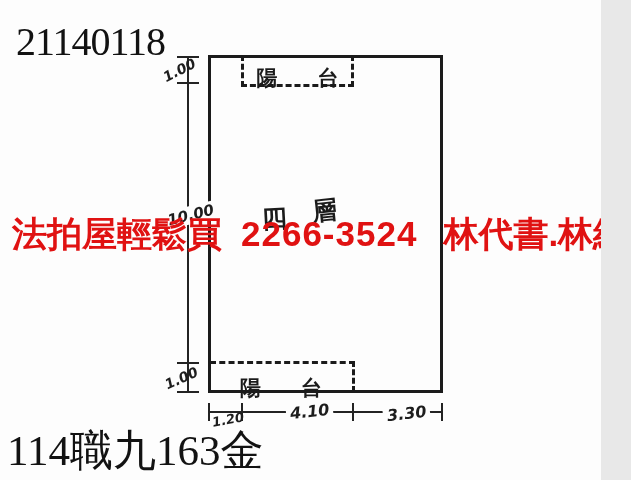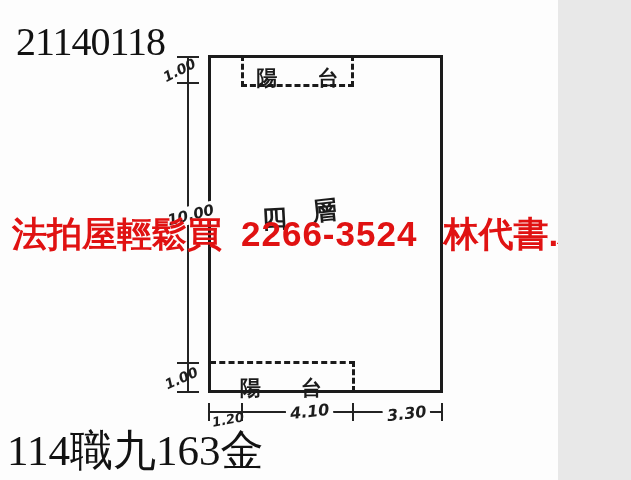--- a/index.html
+++ b/index.html
@@ -1,19 +1,19 @@
 <!DOCTYPE html>
 <html><head>
 <meta charset="utf-8">
 <style>
   * { margin: 0; padding: 0; box-sizing: border-box; }
   html, body { background: #e8e8e8; }
   .canvas {
     position: relative;
-    width: 558px; height: 480px;
+    width: 601px; height: 480px;
     background: #fdfdfd;
     overflow: hidden;
     font-family: "Liberation Sans", sans-serif;
     color: #161616;
   }
 
   
   .plan-id {
     position: absolute; left: 16px; top: 18px;
     font-family: "Liberation Serif", serif;

